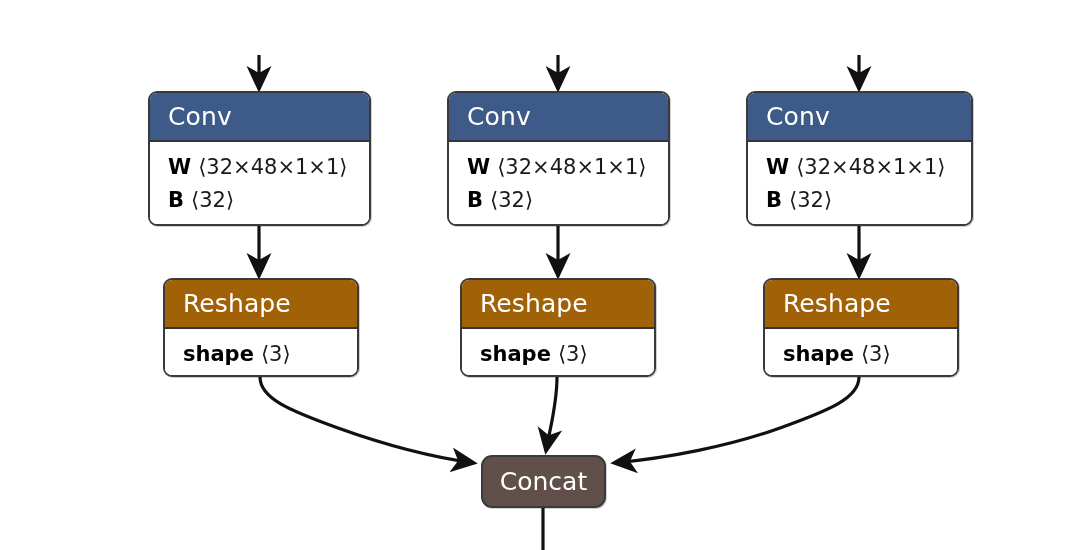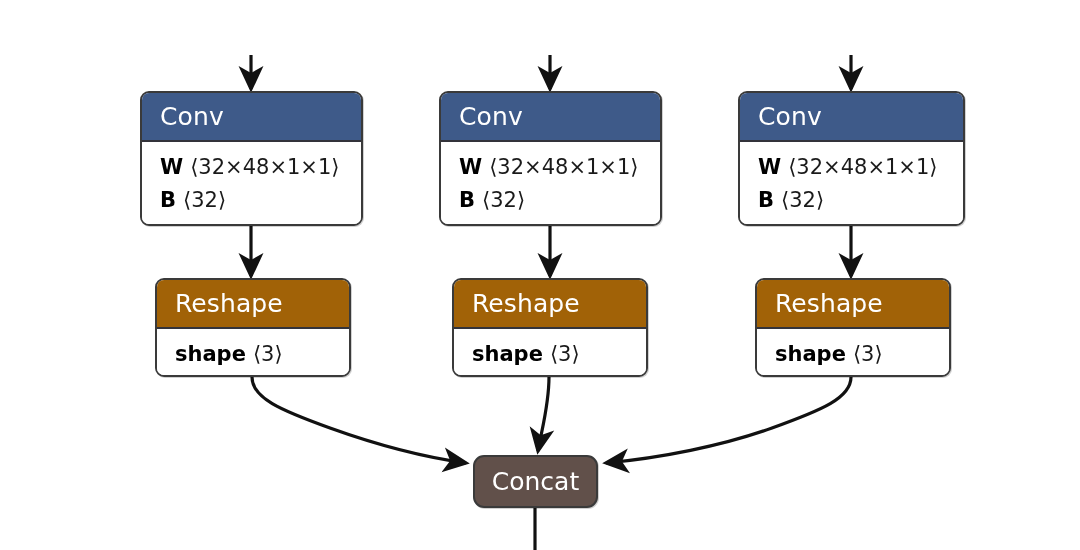--- a/index.html
+++ b/index.html
@@ -9,21 +9,21 @@
   }
   body {
     width: 1080px;
     height: 550px;
     position: relative;
     overflow: hidden;
     font-family: "DejaVu Sans", sans-serif;
   }
   #canvas {
     position: absolute;
-    left: 0; top: 0;
+    left: 8px; top: 0;
     width: 932px;
     height: 550px;
   }
   .edges {
     position: absolute;
     left: 0; top: 0;
     width: 1080px;
     height: 550px;
     pointer-events: none;
   }

